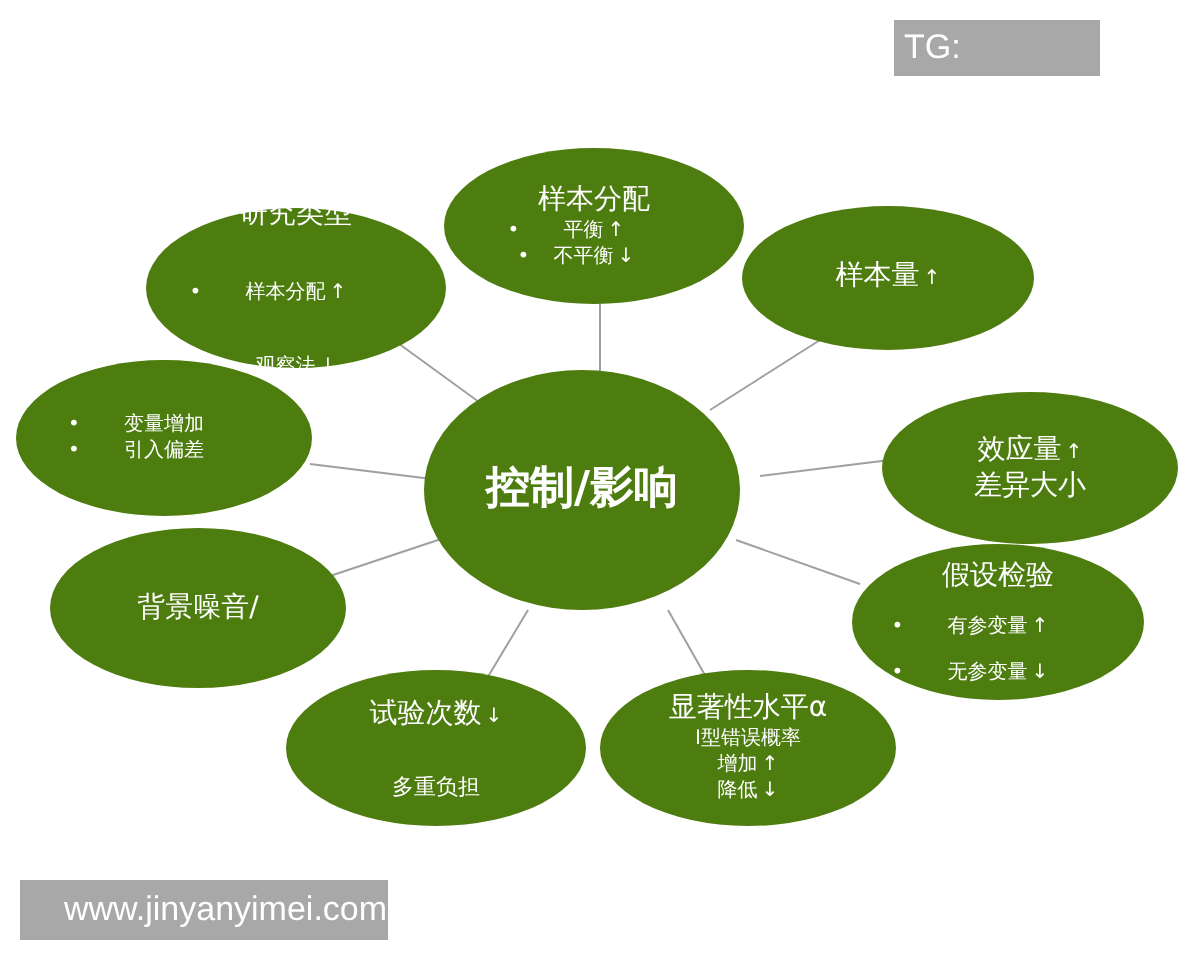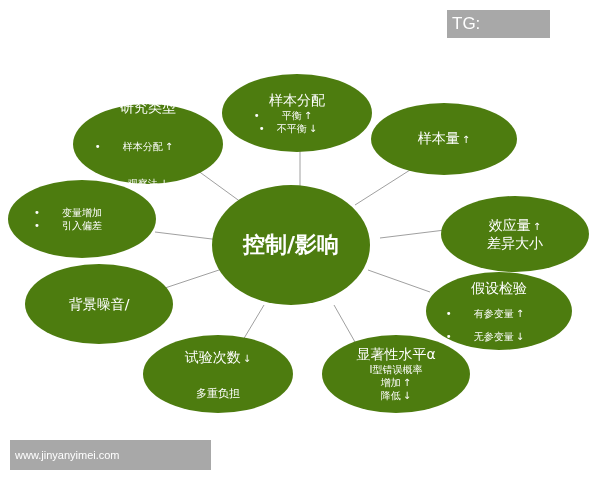--- a/index.html
+++ b/index.html
@@ -9,21 +9,21 @@
   .node { position:absolute; border-radius:50%; background:#4d7c0f; color:#ffffff;
           display:flex; flex-direction:column; align-items:center; justify-content:center;
           text-align:center; box-sizing:border-box; }
   .node .title { font-size:14px; line-height:17px; white-space:nowrap; }
   .node .sub { font-size:10px; line-height:13px; white-space:nowrap; position:relative; }
   .node .bullet { position:absolute; left:-28px; top:0; font-size:10px; }
   .center .title { font-size:22px; line-height:26px; }
   .arrow { font-size:10px; margin-left:2px; }
   .badge { position:absolute; background:#a8a8a8; color:#ffffff; font-family:"Liberation Sans", sans-serif; }
   .tg { left:447px; top:10px; width:103px; height:28px; font-size:17px; line-height:28px; padding-left:5px; box-sizing:border-box; }
-  .site { left:10px; top:440px; width:201px; height:30px; font-size:11px; line-height:30px; padding-left:5px; box-sizing:border-box; }
+  .site { left:10px; top:440px; width:184px; height:30px; font-size:17px; line-height:30px; padding-left:22px; box-sizing:border-box; }
 </style>
 </head>
 <body>
 
 <svg class="links" width="600" height="480">
   <g stroke="#a0a0a0" stroke-width="1">
     <line x1="300" y1="190" x2="300" y2="150"></line>
     <line x1="245" y1="205" x2="190" y2="165"></line>
     <line x1="355" y1="205" x2="410" y2="170"></line>
     <line x1="220" y1="240" x2="155" y2="232"></line>
@@ -73,21 +73,21 @@
   <span class="title">假设检验</span>
   <span class="sub"><span class="bullet">•</span><span>有参变量</span><span class="arrow">↑</span></span>
   <span class="sub"><span class="bullet">•</span><span>无参变量</span><span class="arrow">↓</span></span>
 </div>
 
 <div class="node" style="left:143px;top:335px;width:150px;height:78px;gap:20px;">
   <span class="title"><span>试验次数</span><span class="arrow">↓</span></span>
   <span class="sub" style="font-size:11px">多重负担</span>
 </div>
 
-<div class="node" style="left:322px;top:335px;width:148px;height:78px;">
+<div class="node" style="left:300px;top:335px;width:148px;height:78px;">
   <span class="title">显著性水平α</span>
   <span class="sub">I型错误概率</span>
   <span class="sub"><span>增加</span><span class="arrow">↑</span></span>
   <span class="sub"><span>降低</span><span class="arrow">↓</span></span>
 </div>
 
 <div class="badge tg">TG: MYYJJPP</div>
 <div class="badge site">www.jinyanyimei.com</div>
 
 </body></html>

